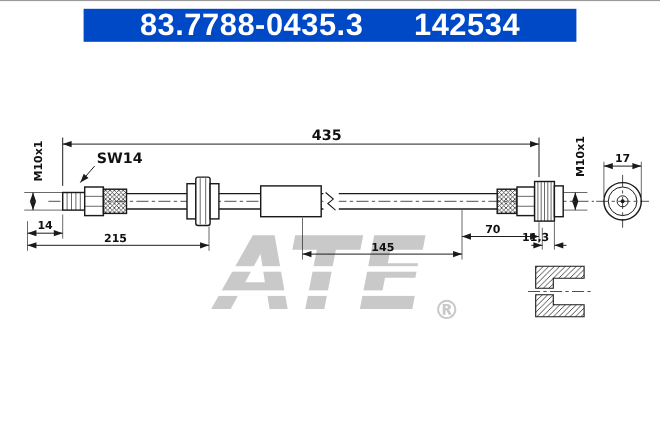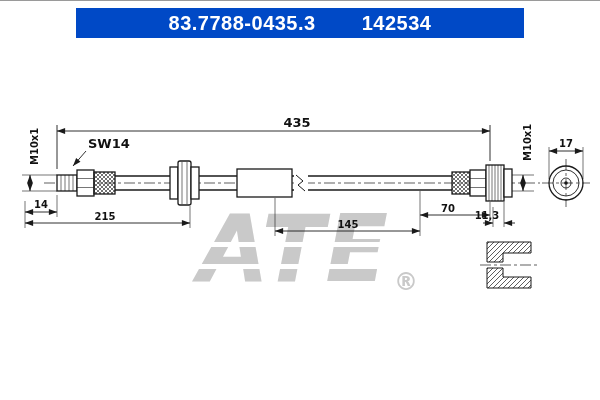--- a/index.html
+++ b/index.html
@@ -5,21 +5,21 @@
   html,body{margin:0;padding:0;background:#fff;}
   .stage{
     position:relative;width:600px;height:400px;background:#ffffff;overflow:hidden;
     font-family:"Liberation Sans","DejaVu Sans",sans-serif;
     border-top:1px solid #9a9a9a;
   }
   
   .header{
     position:absolute;left:76px;top:7px;width:448px;height:30px;
     background:#0049C6;color:#fff;display:flex;align-items:center;justify-content:center;
-    gap:46px;font-weight:bold;font-size:20px;letter-spacing:0.5px;
+    gap:46px;font-weight:bold;font-size:28px;letter-spacing:0.5px;
   }
   
   .watermark{
     position:absolute;left:198px;top:203px;z-index:0;color:#c9c9c9;
     font-family:"DejaVu Sans","Liberation Sans",sans-serif;
     font-style:italic;font-weight:bold;font-size:92px;line-height:1;letter-spacing:1px;
     user-select:none;
   }
   .watermark .reg{
     position:absolute;left:196px;top:66px;font-size:24px;font-style:normal;letter-spacing:0;

